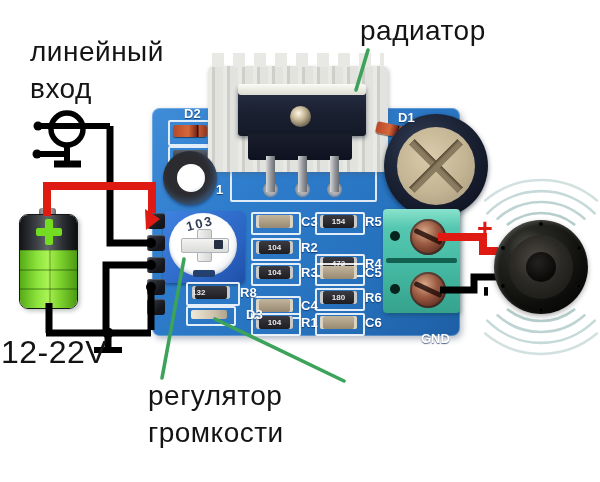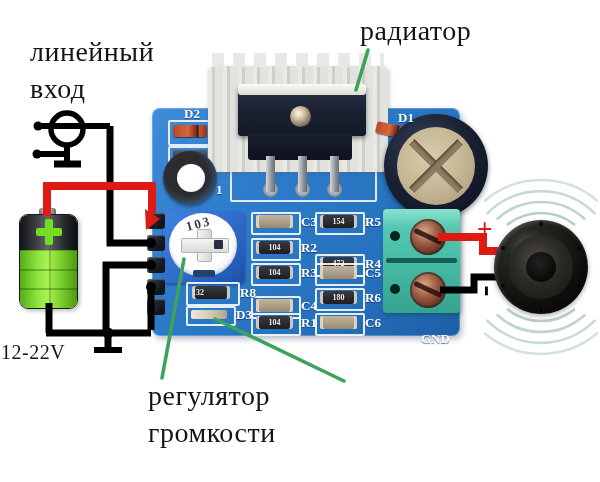--- a/index.html
+++ b/index.html
@@ -1,22 +1,22 @@
 <!DOCTYPE html>
 <html><head>
 <meta charset="utf-8">
 <style>
   html,body{margin:0;padding:0;}
   #stage{
     position:relative;width:600px;height:482px;background:#ffffff;overflow:hidden;
-    font-family:Liberation Serif, serif;color:#111;
+    font-family:Liberation Sans, sans-serif;color:#111;
   }
   
   .lbl{position:absolute;font-size:28px;line-height:37px;color:#141414;letter-spacing:.5px;z-index:40;white-space:nowrap;}
-  .lbl-big{font-size:20px;}
+  .lbl-big{font-size:32px;}
   
   .pcb{
     position:absolute;left:152px;top:108px;width:308px;height:228px;z-index:5;
     background:linear-gradient(135deg,#3f8cd8 0%,#2d7ccb 35%,#2671bd 70%,#1d5fa6 100%);
     border-radius:8px;box-shadow:2px 3px 6px rgba(40,60,90,.35), inset 0 0 0 1px rgba(255,255,255,.25);
   }
   .silk-label{position:absolute;color:#fff;font-weight:bold;font-size:13px;z-index:12;
     text-shadow:0 1px 1px rgba(10,40,90,.7);white-space:nowrap;}
   .silk-box{position:absolute;border:2px solid rgba(255,255,255,.85);border-radius:2px;z-index:6;}
   
@@ -245,21 +245,21 @@
     <span class="silk-label smd-lbl">C6</span>
   </div>
 
   <div class="r8box">
     <div class="r8chip">132</div>
   </div>
   <div class="silk-label" style="left:240px;top:285px;">R8</div>
   <div class="d3box">
     <div class="d3chip"></div>
   </div>
-  <div class="silk-label" style="left:236px;top:307px;">D3</div>
+  <div class="silk-label" style="left:236px;top:307px;padding-left:10px;">D3</div>
 
   <div class="bigcap">
     <div class="bigcap-top">
       <div class="x1"></div>
       <div class="x2"></div>
     </div>
   </div>
 
   <div class="term"></div>
   <div class="term-divider"></div>

